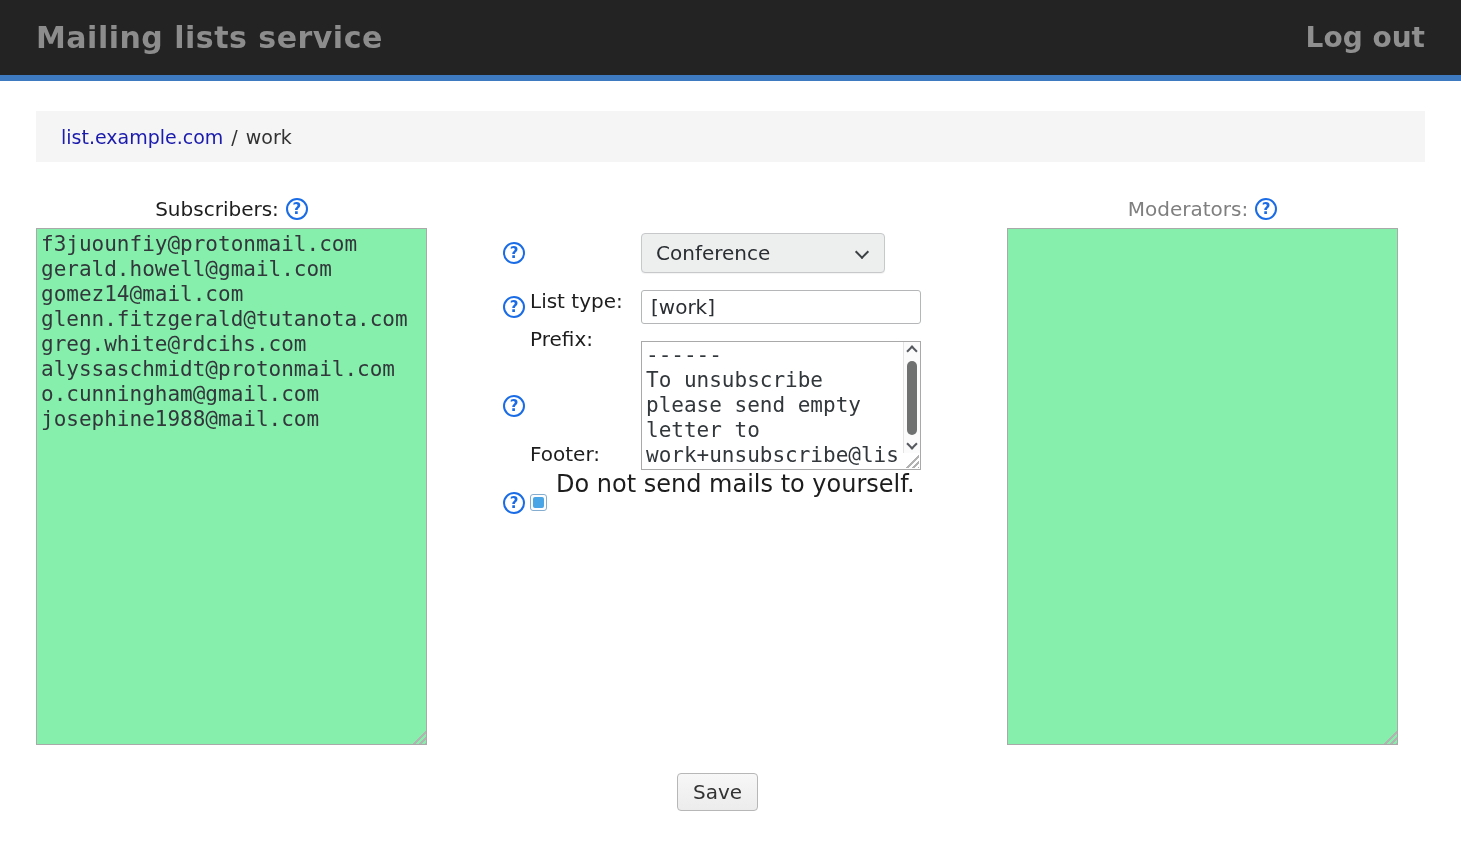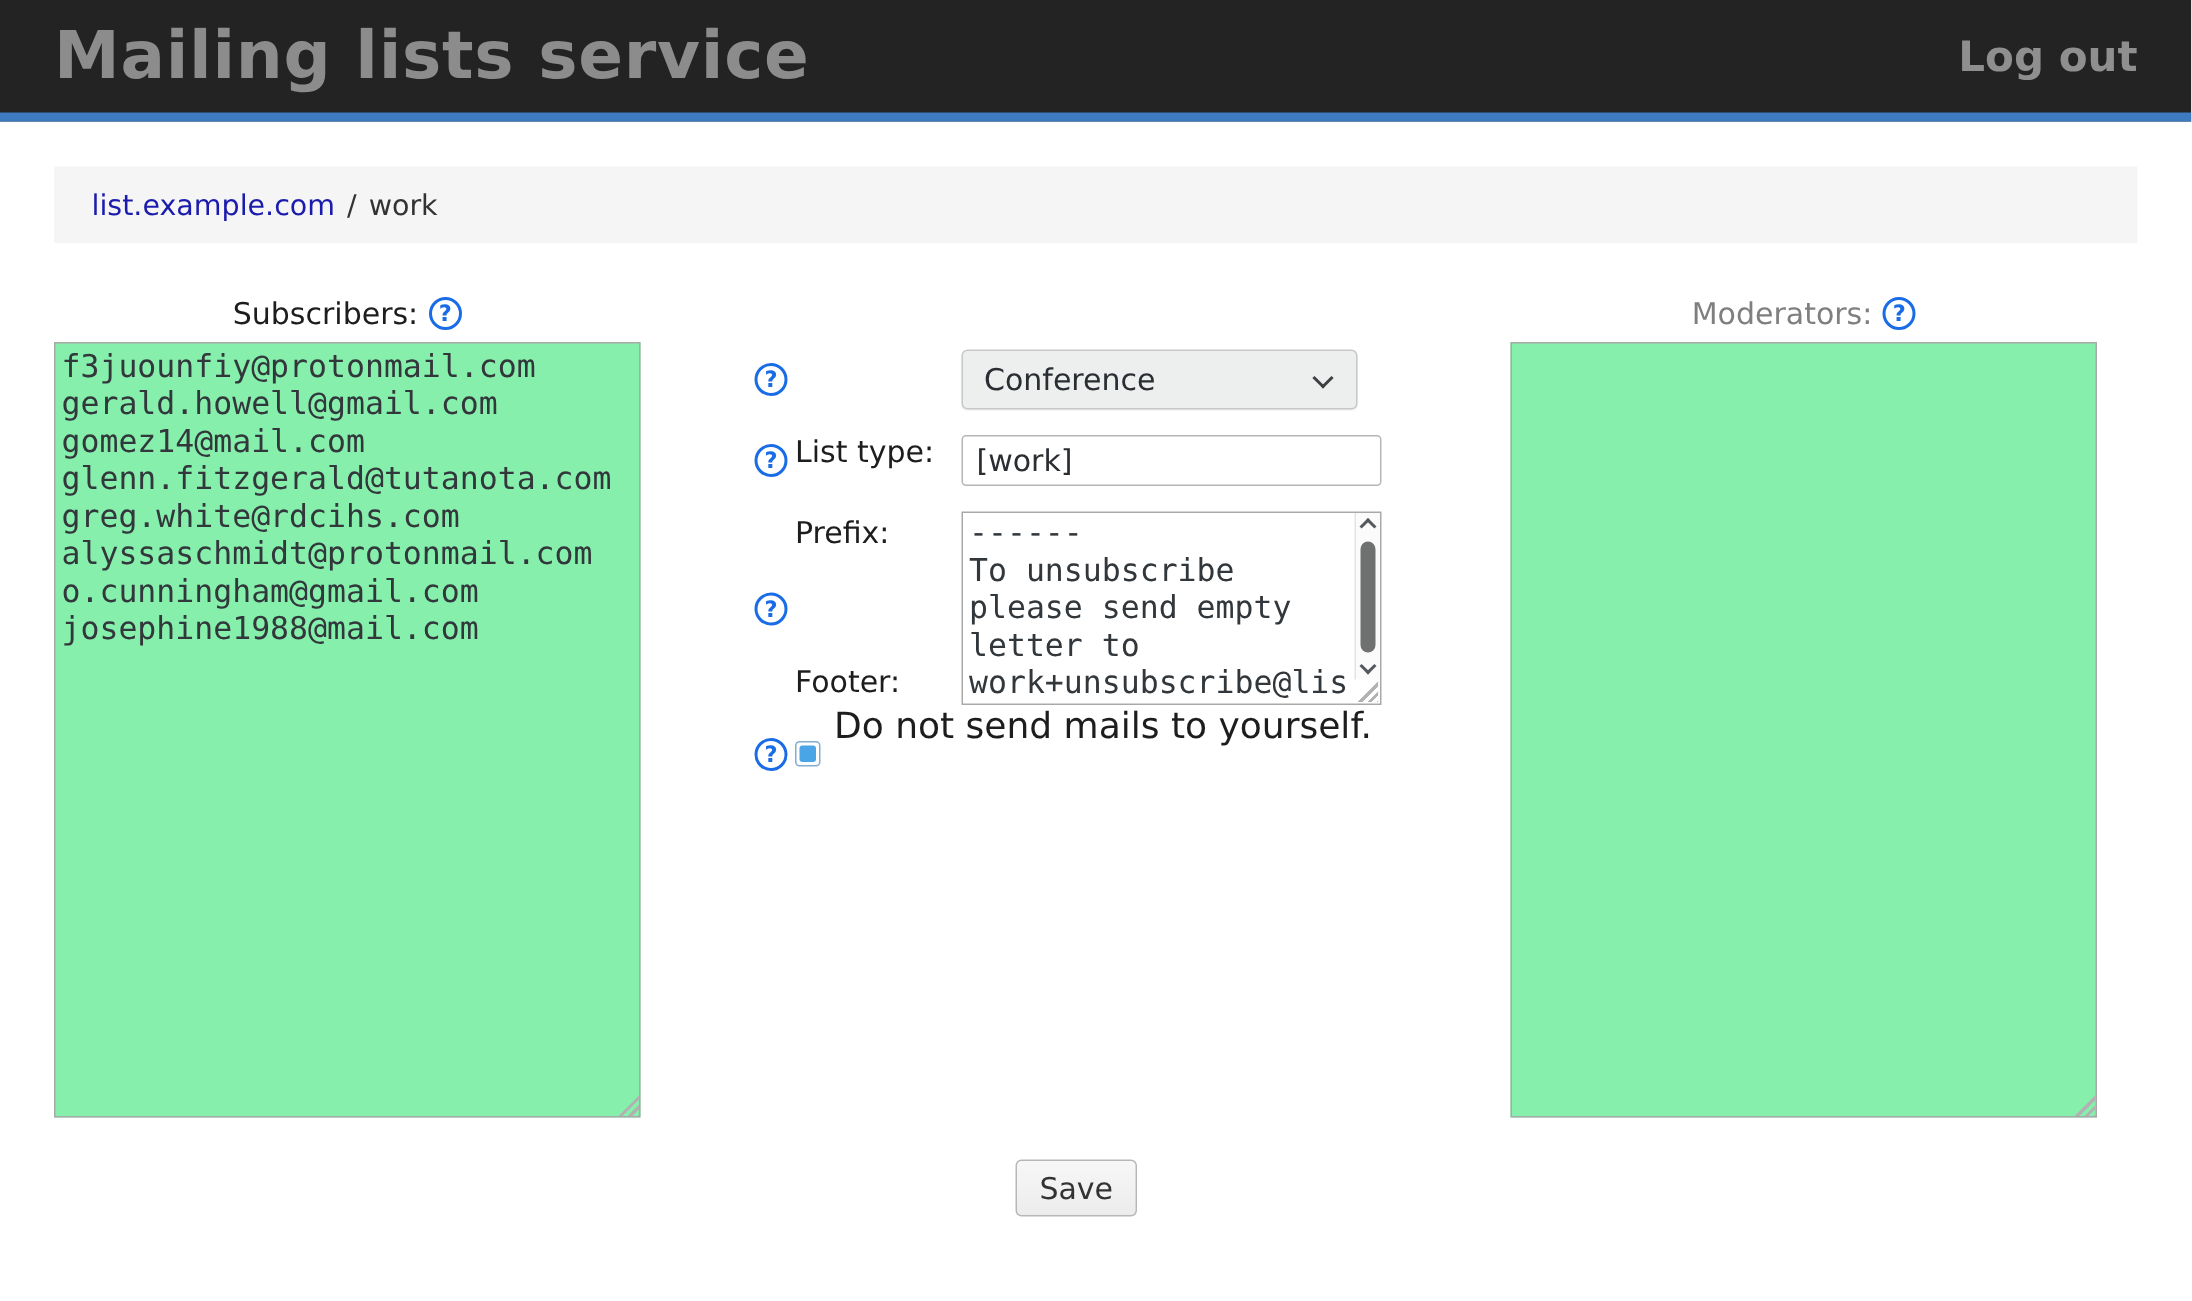--- a/index.html
+++ b/index.html
@@ -4,21 +4,21 @@
 <style>
   * { margin:0; padding:0; box-sizing:border-box; }
   html,body { background:#ffffff; }
   body { font-family:"DejaVu Sans","Liberation Sans",sans-serif; }
   .stage { position:relative; width:1461px; height:867px; background:#ffffff; overflow:hidden; }
 
   
   .header { position:absolute; left:0; top:0; width:1461px; height:81px;
             background:#232323; border-bottom:6px solid #3e7abf; }
   .header-title { position:absolute; left:36px; top:0; height:75px; line-height:75px;
-                  font-size:44px; font-weight:bold; color:#8c8c8c; letter-spacing:0.5px; }
+                  font-size:30px; font-weight:bold; color:#8c8c8c; letter-spacing:0.5px; }
   .logout { position:absolute; right:36px; top:0; height:75px; line-height:75px;
             font-size:28px; font-weight:bold; color:#8f8f8f; cursor:pointer; }
 
   
   .breadcrumb { position:absolute; left:36px; top:111px; width:1389px; height:51px;
                 background:#f5f5f5; display:flex; align-items:center; padding-left:25px;
                 font-size:19px; color:#333; gap:8px; }
   .breadcrumb a { color:#1b1bad; text-decoration:none; cursor:pointer; }
 
   
@@ -41,21 +41,21 @@
            font-size:21px; line-height:25px; color:#32373b; padding:3px 4px;
            overflow:hidden; background:#86efac; outline:none; }
   .grip { position:absolute; right:1px; bottom:1px; width:15px; height:15px;
           background:repeating-linear-gradient(135deg, transparent 0 2.5px, #b2b2b2 2.5px 4.5px);
           clip-path:polygon(100% 0, 100% 100%, 0 100%); cursor:nwse-resize; }
 
   
   .mrow-icon { position:absolute; left:503px; }
   .mlabel { position:absolute; left:530px; font-size:20px; color:#1d1d1d;margin-top:48px; }
 
-  .select-box { position:absolute; left:641px; top:233px; width:264px; height:40px;
+  .select-box { position:absolute; left:641px; top:233px; width:244px; height:40px;
                 background:#edeeee; border:1px solid #c6c8ca; border-radius:4px;
                 display:flex; align-items:center; padding-left:14px; font-size:20px;
                 color:#2a2e32; cursor:pointer; box-shadow:0 1px 1px rgba(0,0,0,0.05); }
   .chev { position:absolute; right:17px; top:13px; width:10px; height:10px;
           border-right:2px solid #3c4043; border-bottom:2px solid #3c4043;
           transform:rotate(45deg); }
 
   .prefix-input { position:absolute; left:641px; top:290px; width:280px; height:34px;
                   border:1px solid #b4b6b8; border-radius:3px; font-size:20px;
                   color:#2a2e32; padding:0 9px; outline:none;
@@ -131,21 +131,21 @@
   </div>
 
   <span class="qicon mrow-icon" style="top:242px;">?</span>
   <span class="mlabel" style="top:241px;">List type:</span>
   <div class="select-box">
     <span>Conference</span>
     <span class="chev"></span>
   </div>
 
   <span class="qicon mrow-icon" style="top:296px;">?</span>
-  <span class="mlabel" style="top:295px;">Prefix:</span>
+  <span class="mlabel" style="top:279px;">Prefix:</span>
   <input class="prefix-input" type="text" value="[work]" style="">
 
   <span class="qicon mrow-icon" style="top:395px;">?</span>
   <span class="mlabel" style="top:394px;">Footer:</span>
   <div class="footer-box">
     <div class="footer-text">------
 To unsubscribe
 please send empty
 letter to
 work+unsubscribe@lis</div>

